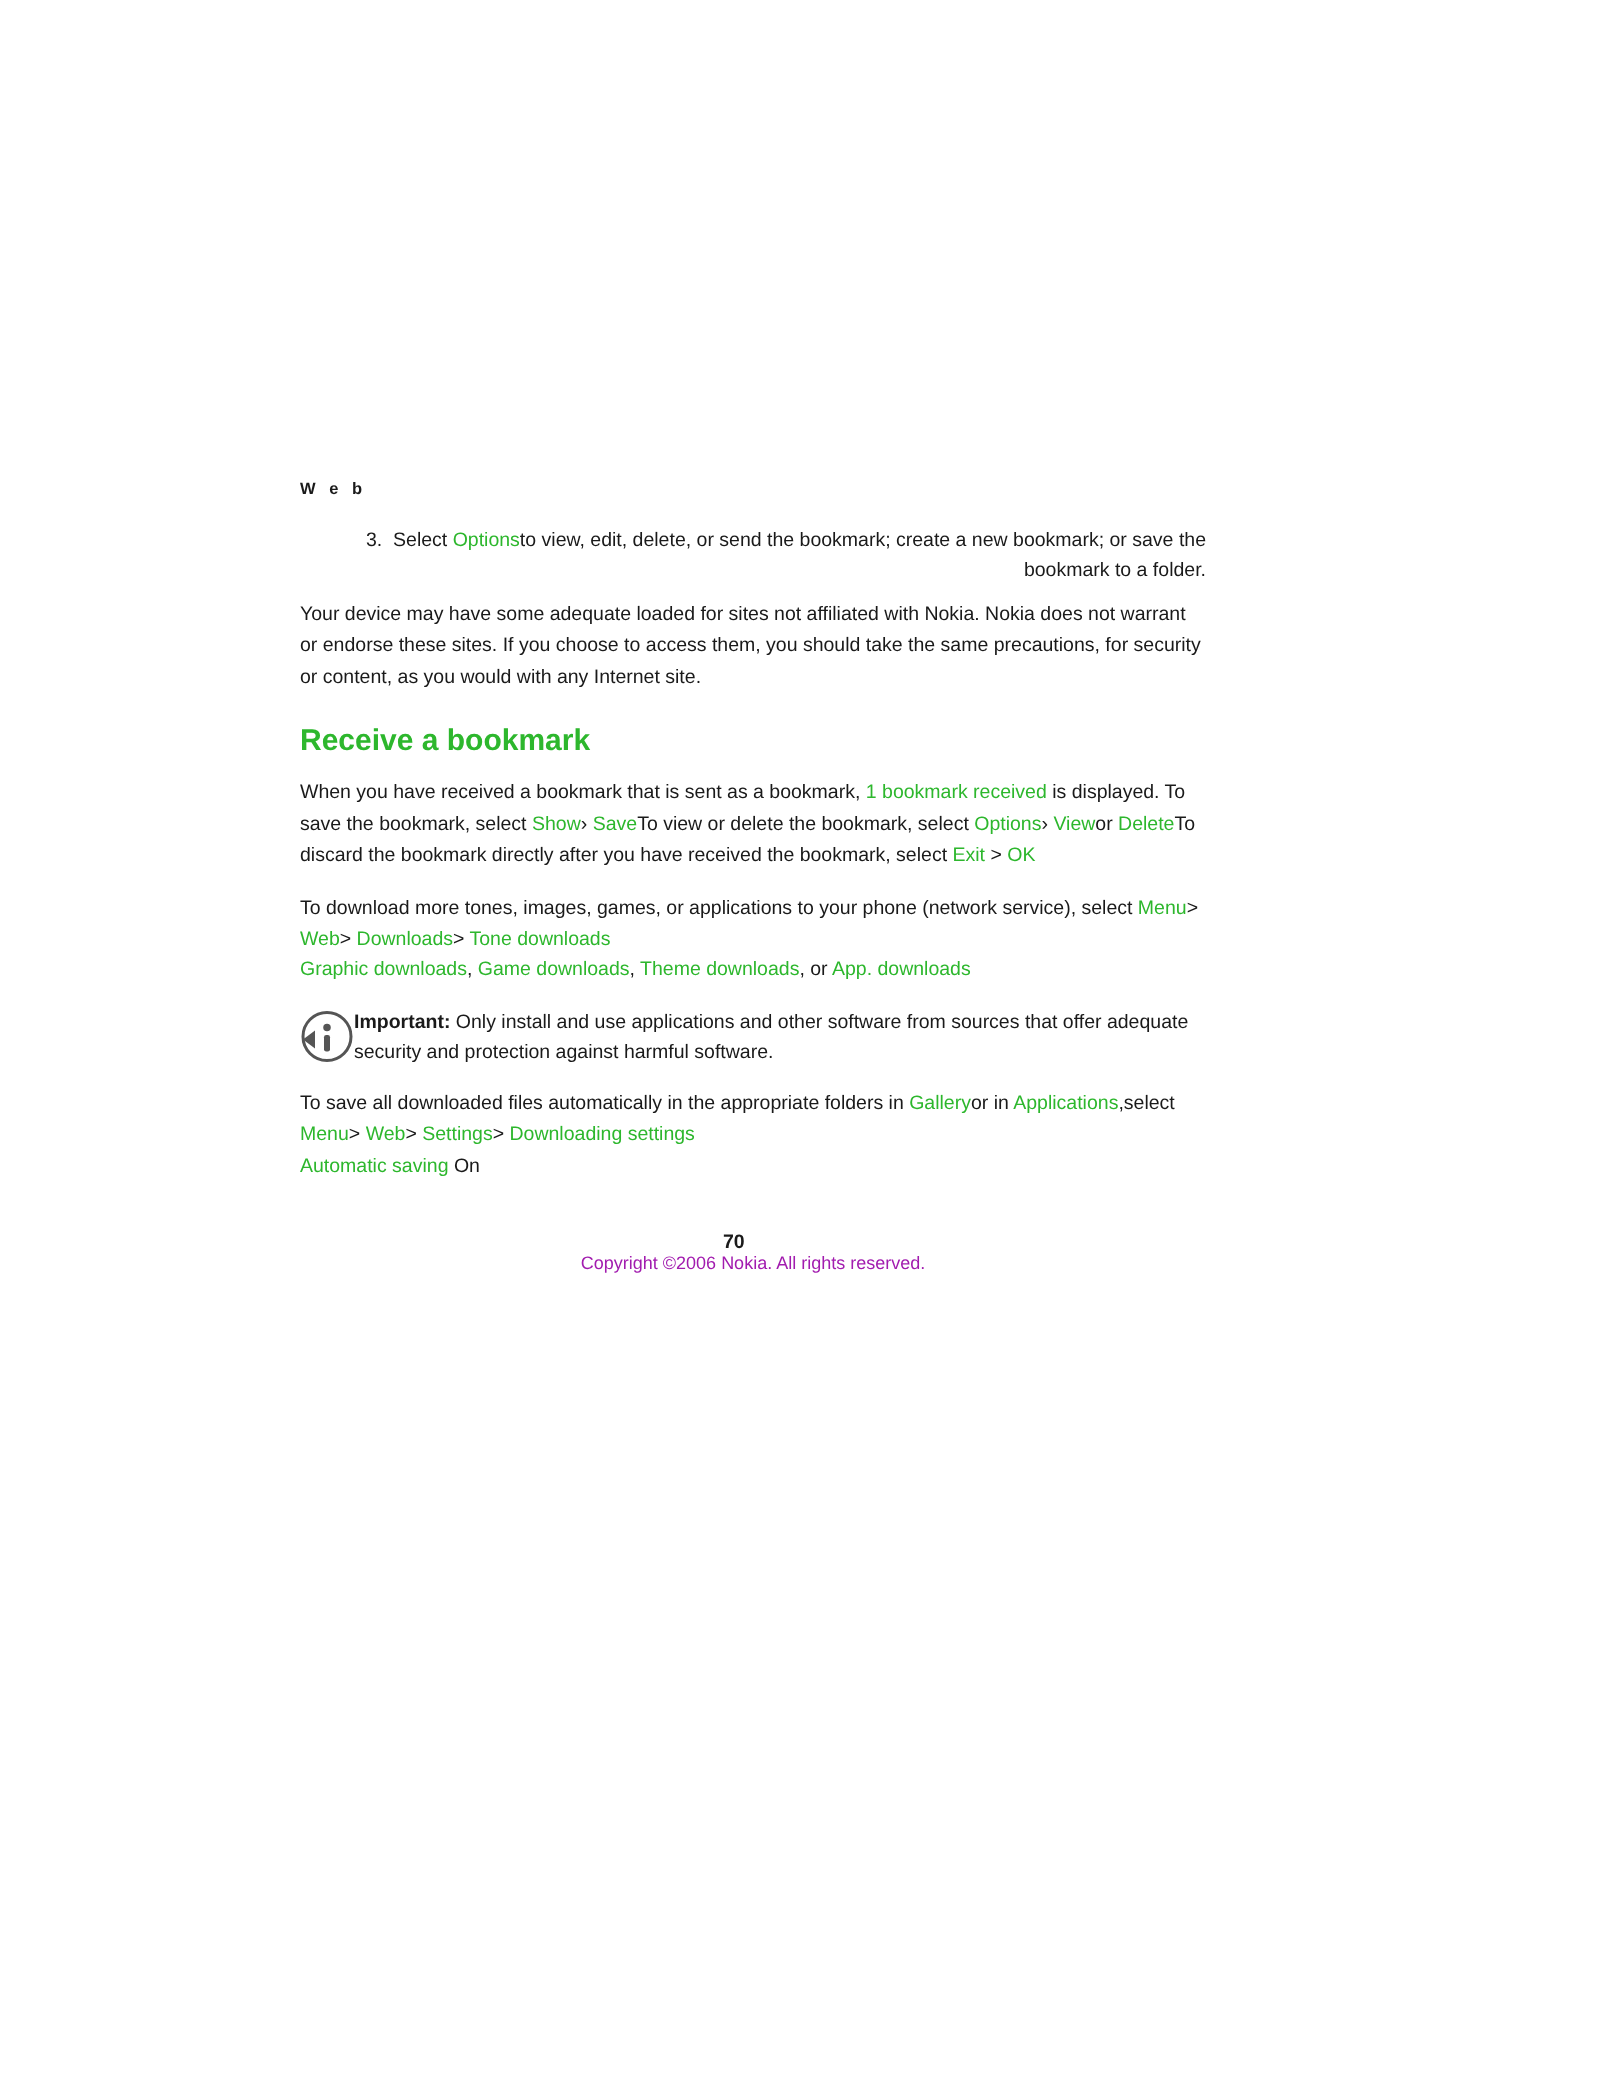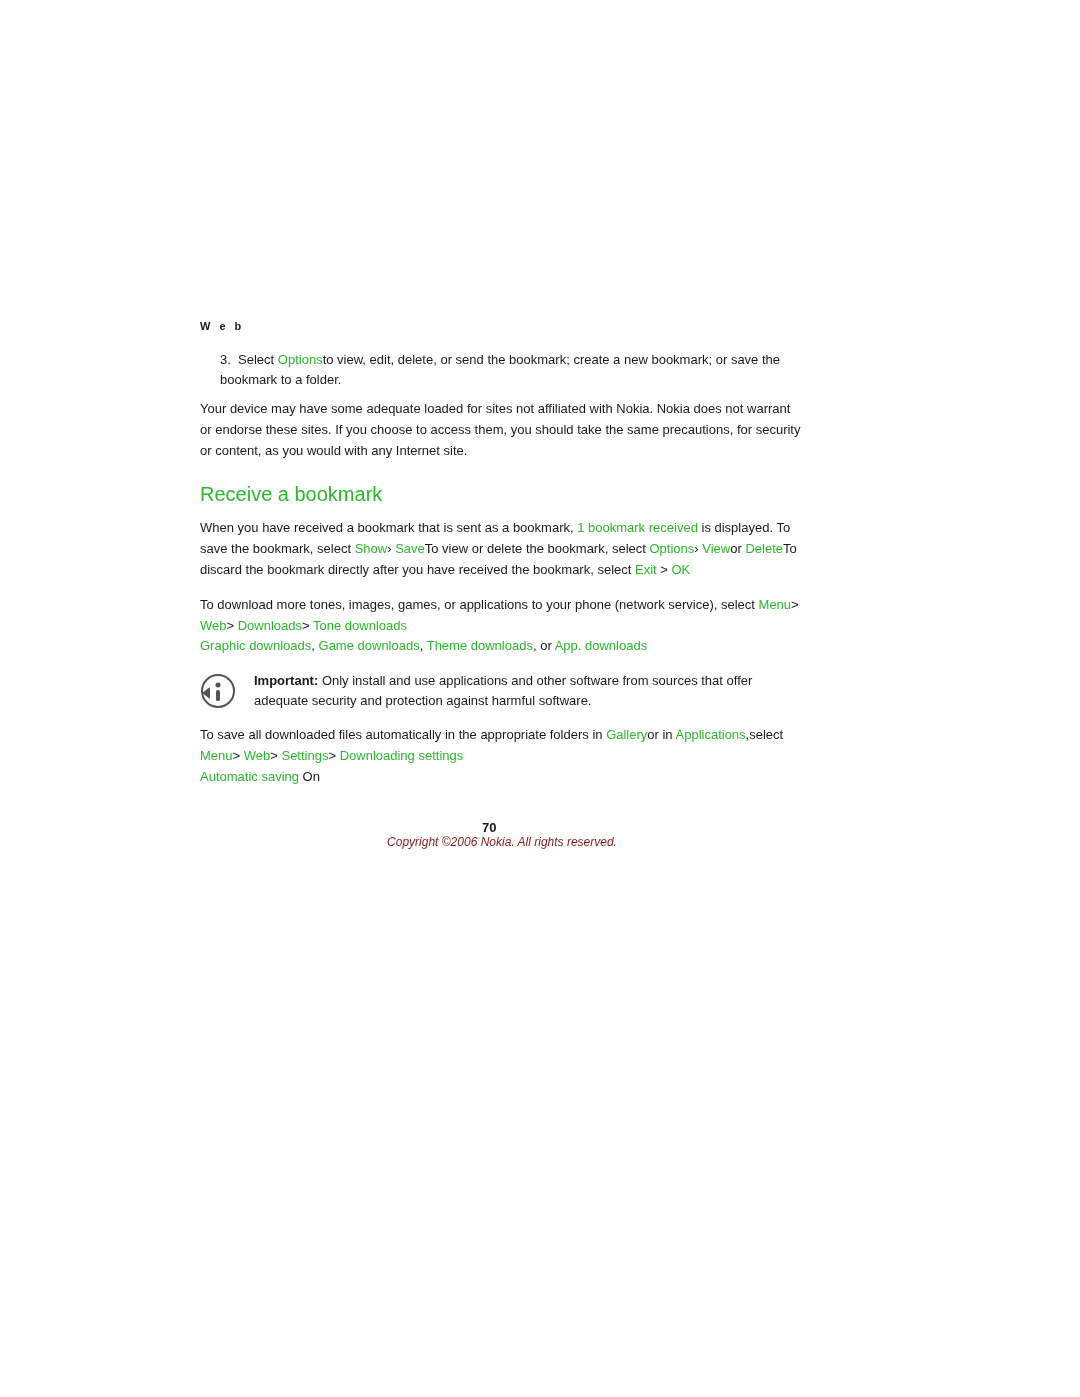--- a/index.html
+++ b/index.html
@@ -27,47 +27,48 @@
       font-weight: bold;
       letter-spacing: 3px;
       color: #1a1a1a;
       margin-bottom: 18px;
     }
 
     .step-item {
       margin-bottom: 10px;
       padding-left: 20px;
       line-height: 1.5;
+      text-align: right;
     }
 
     .green-link {
       color: #2db72d;
       text-decoration: none;
     }
 
     .section-paragraph {
       margin-bottom: 14px;
       line-height: 1.6;
       font-size: 13px;
     }
 
     .section-heading {
       font-size: 20px;
-      font-weight: normal;
+      font-weight: bold;
       color: #2db72d;
       margin-bottom: 12px;
       margin-top: 22px;
     }
 
     .note-box {
       display: flex;
       flex-direction: row;
       align-items: flex-start;
       margin: 14px 0;
-      gap: 18px;
+      gap: 0;
     }
 
     .note-icon {
       flex-shrink: 0;
       width: 36px;
       height: 36px;
       margin-top: 2px;
     }
 
     .note-icon svg {
@@ -94,24 +95,23 @@
 
     .footer-page-num {
       font-size: 13px;
       font-weight: bold;
       color: #1a1a1a;
       min-width: 40px;
     }
 
     .footer-copyright {
       font-size: 12px;
-      color: #7f1d1d;
+      color: #a21caf;
       flex: 1;
       text-align: right;
-      font-style: italic;
     }
   </style>
 </head>
 <body>
 
 <div class="page">
 
   <div class="web-label">W  e  b</div>
 
   <div class="step-item">

